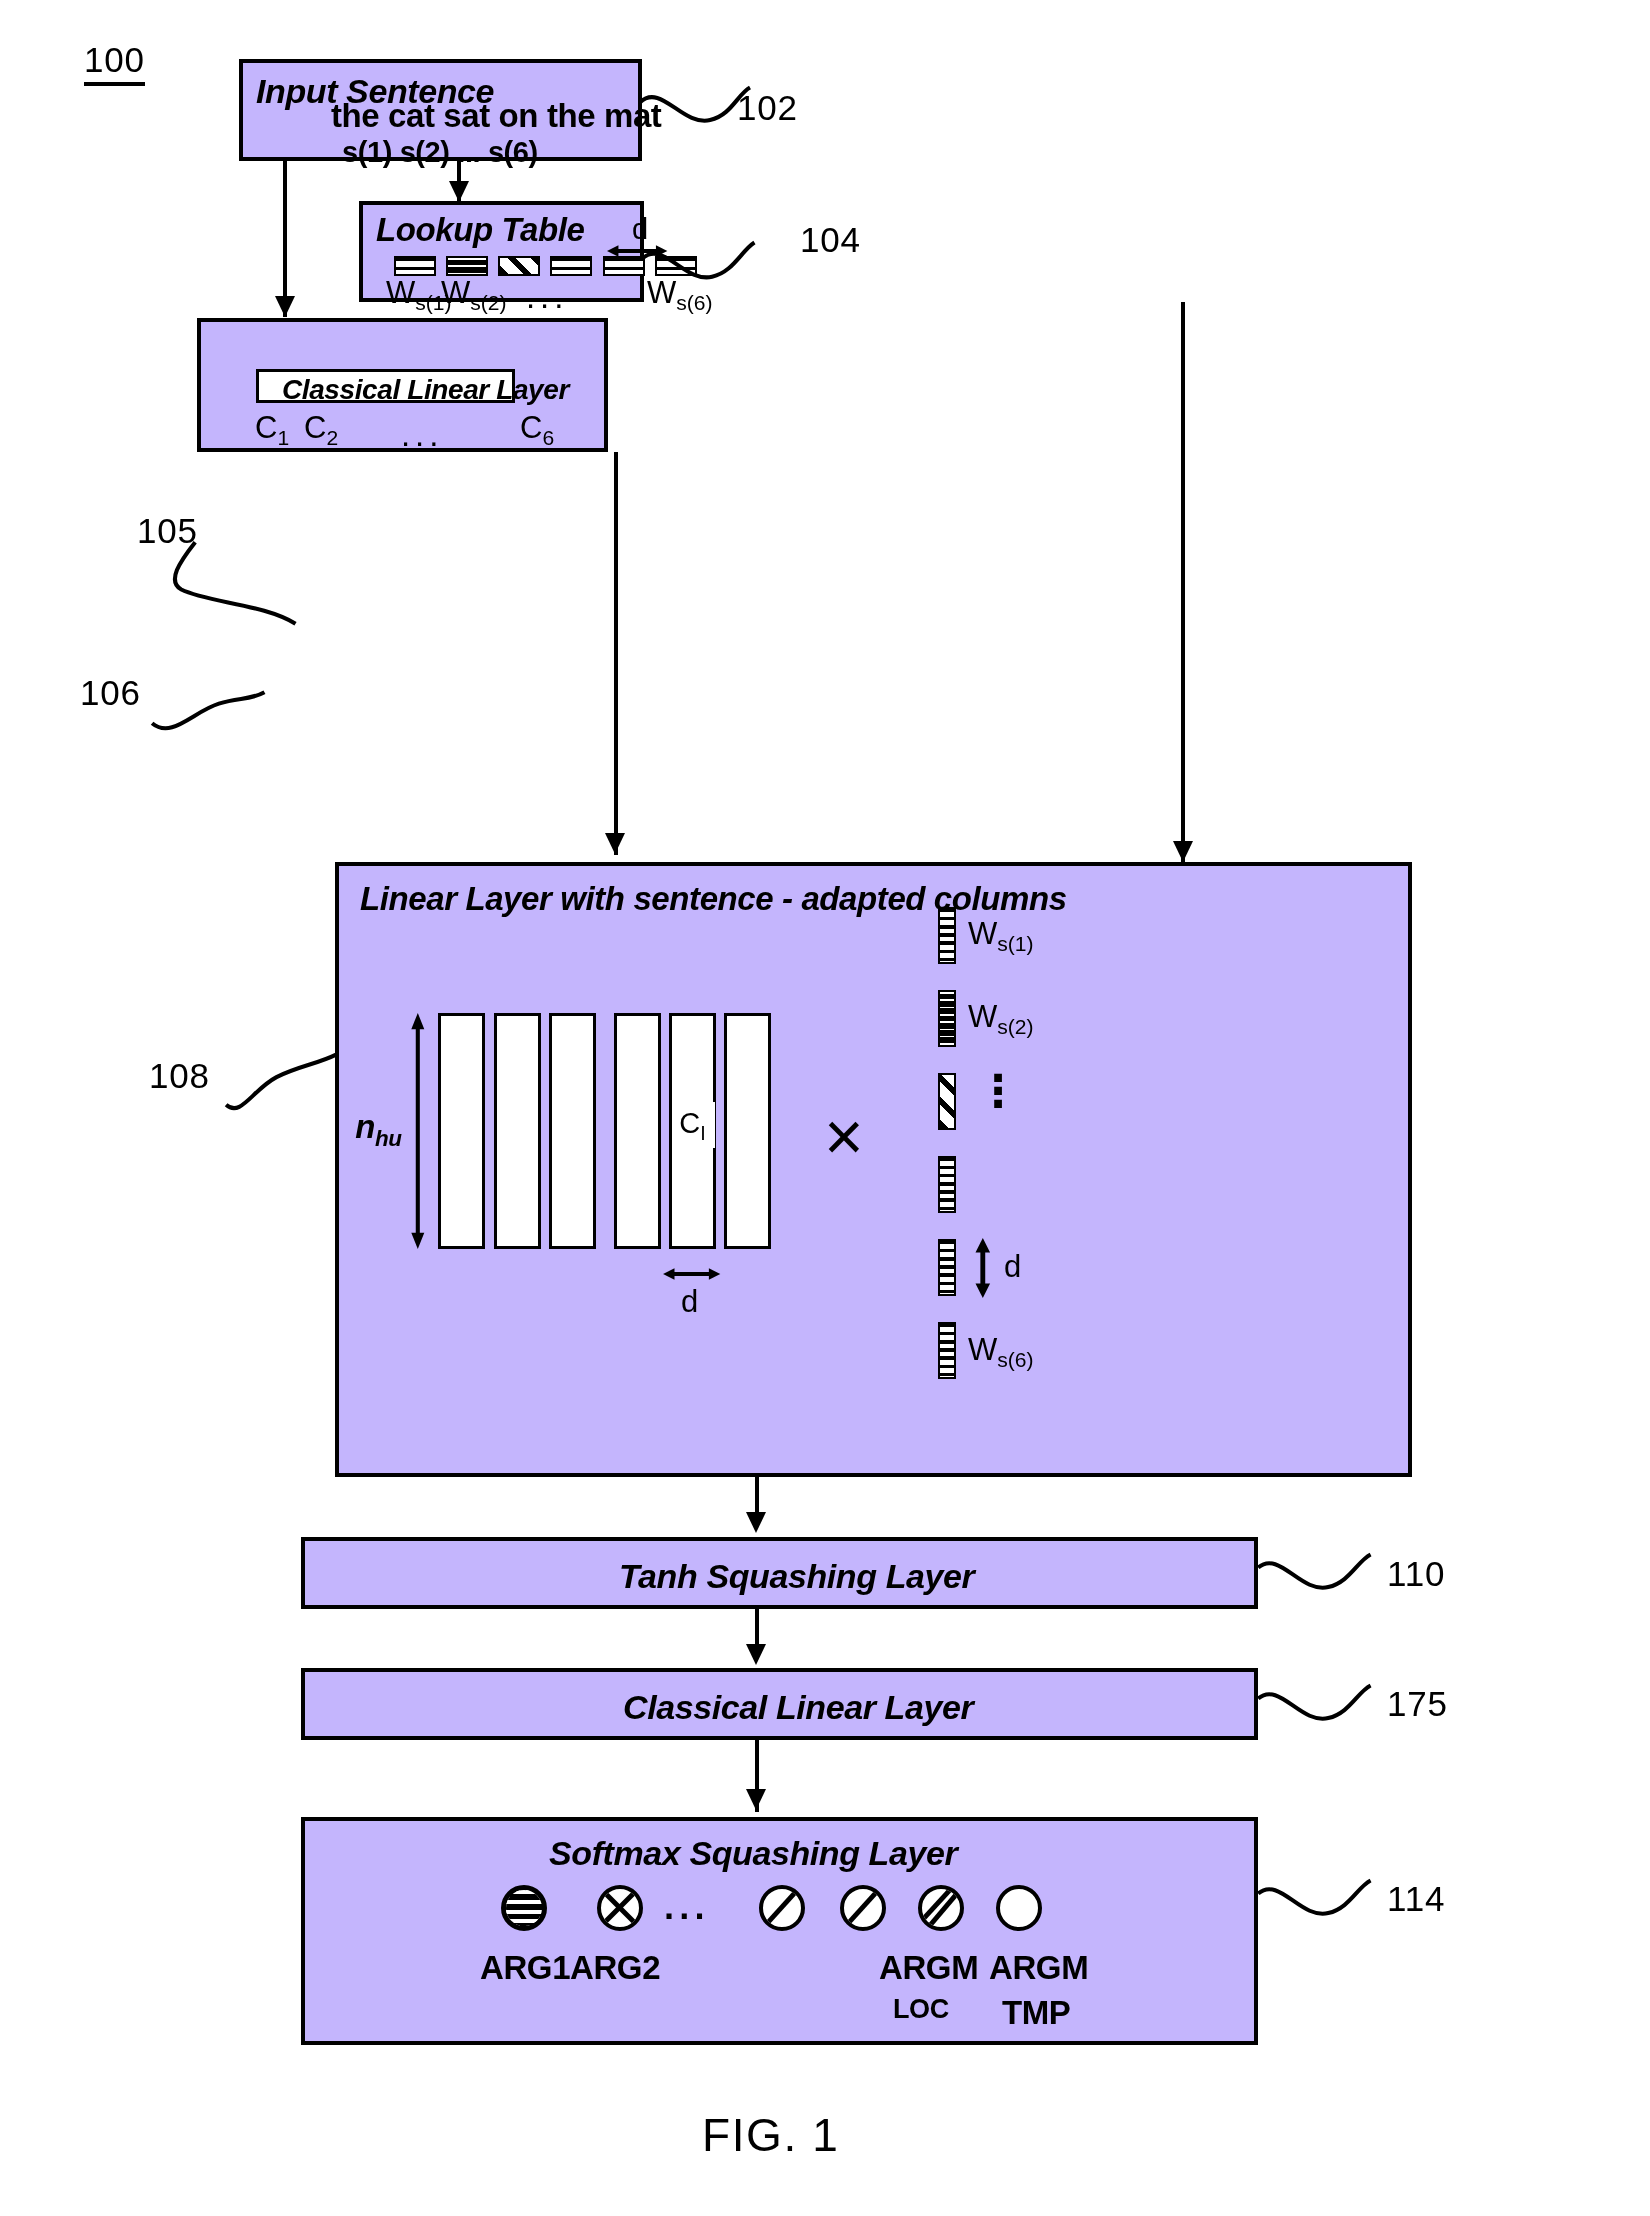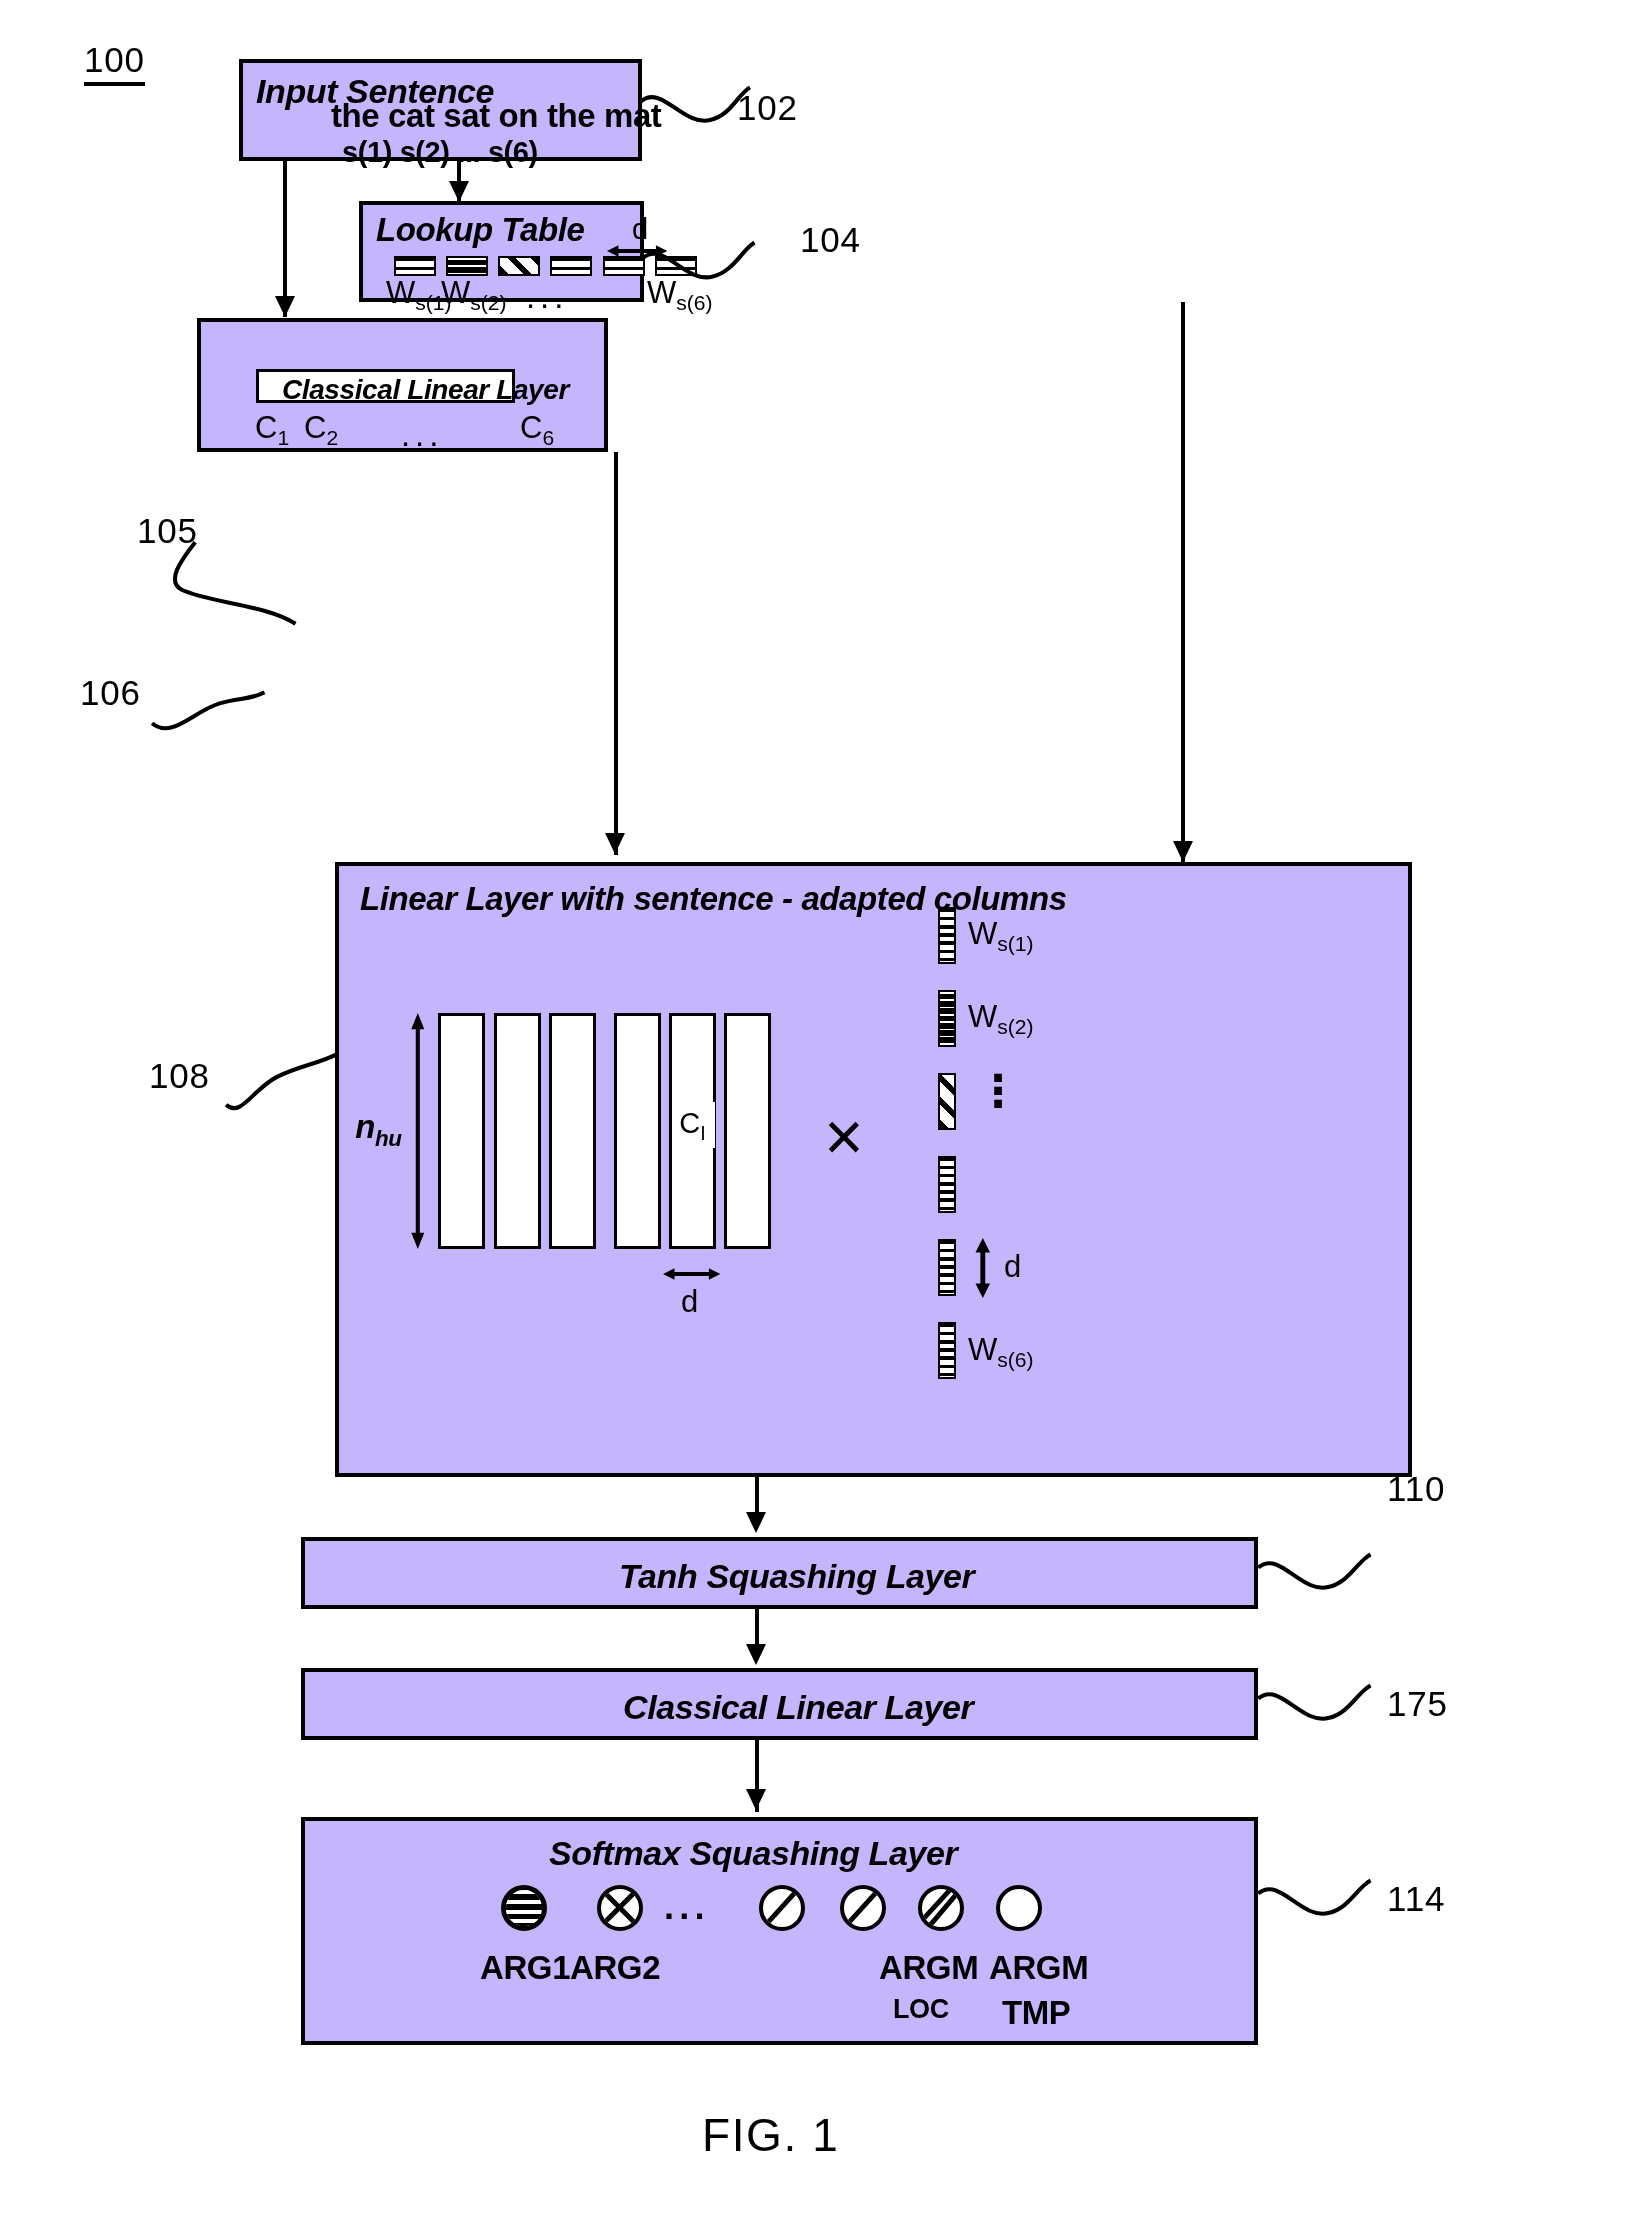--- a/index.html
+++ b/index.html
@@ -234,21 +234,21 @@
 
   <div class="vline" style="left:755px;top:1477px;height:42px;"></div>
   <div class="arrowhead-down" style="left:746px;top:1512px;"></div>
 
   <div class="box" style="left:301px;top:1537px;width:957px;height:72px;">
     <div class="t ital" style="left:314px;top:18px;font-size:34px;">Tanh Squashing Layer</div>
   </div>
   <svg style="position:absolute;left:1258px;top:1548px;width:147px;height:57px;" viewBox="0 0 180 70" width="147" height="57">
     <path d="M0,24 C26,2 52,56 86,48 C112,42 122,16 138,8" fill="none" stroke="#000" stroke-width="5"></path>
   </svg>
-  <div class="t ref" style="left:1387px;top:1471px;">110</div>
+  <div class="t ref" style="left:1387px;top:1556px;">110</div>
 
   <div class="vline" style="left:755px;top:1608px;height:42px;"></div>
   <div class="arrowhead-down" style="left:746px;top:1644px;"></div>
 
   <div class="box" style="left:301px;top:1668px;width:957px;height:72px;">
     <div class="t ital" style="left:318px;top:18px;font-size:34px;">Classical Linear Layer</div>
   </div>
   <svg style="position:absolute;left:1258px;top:1679px;width:147px;height:57px;" viewBox="0 0 180 70" width="147" height="57">
     <path d="M0,24 C26,2 52,56 86,48 C112,42 122,16 138,8" fill="none" stroke="#000" stroke-width="5"></path>
   </svg>

